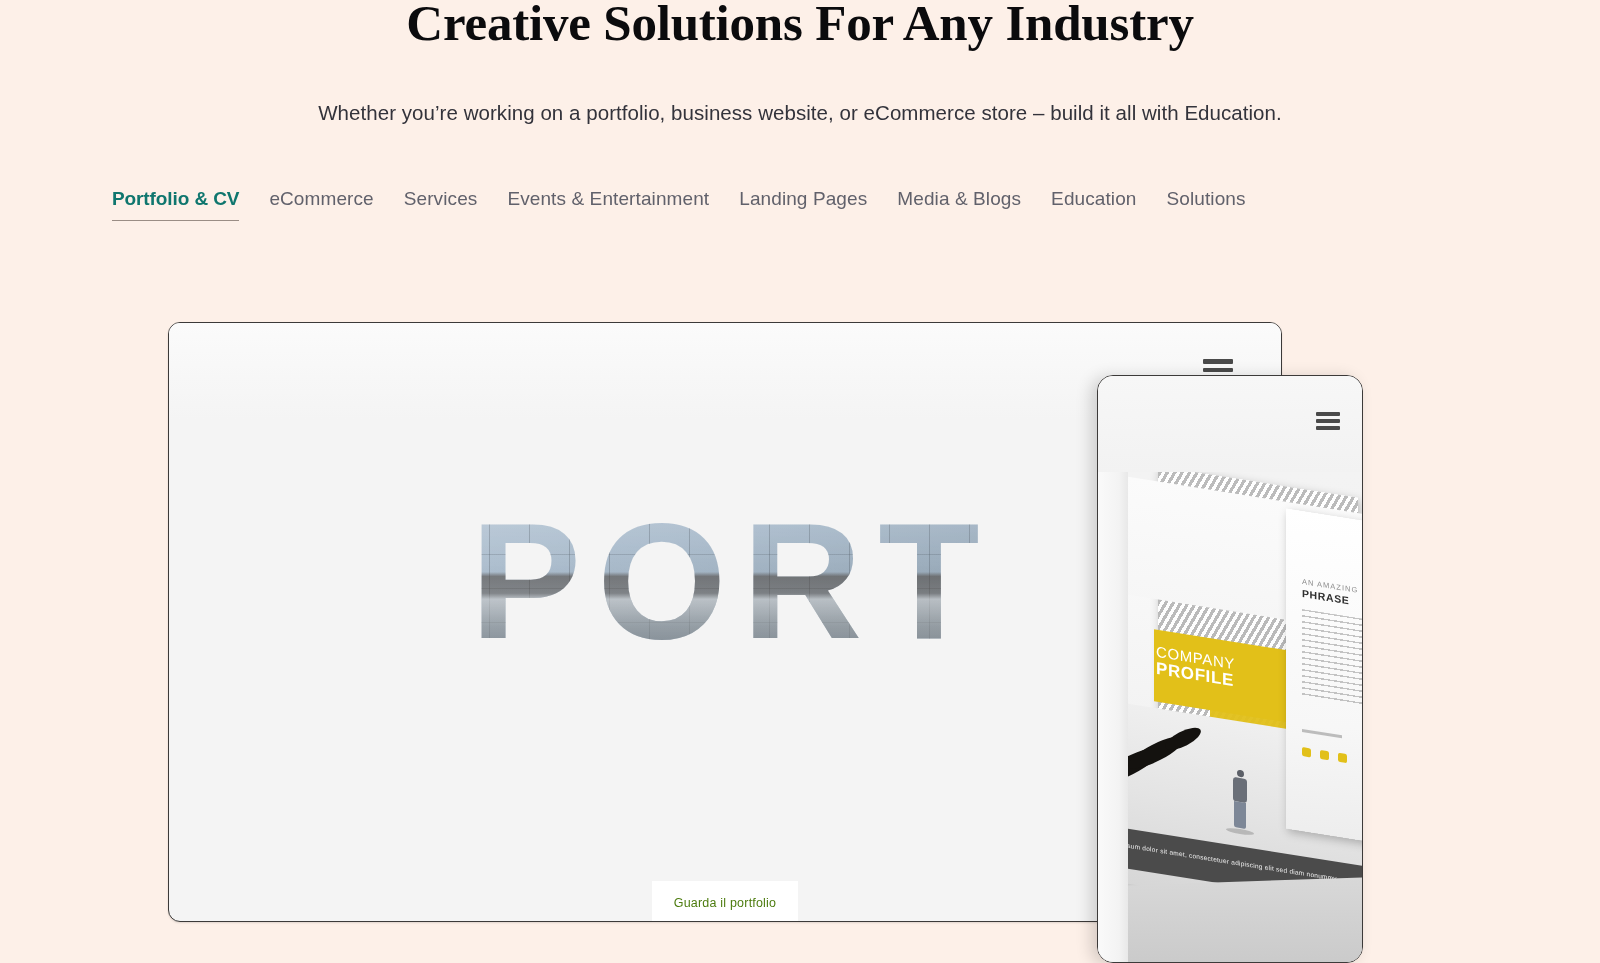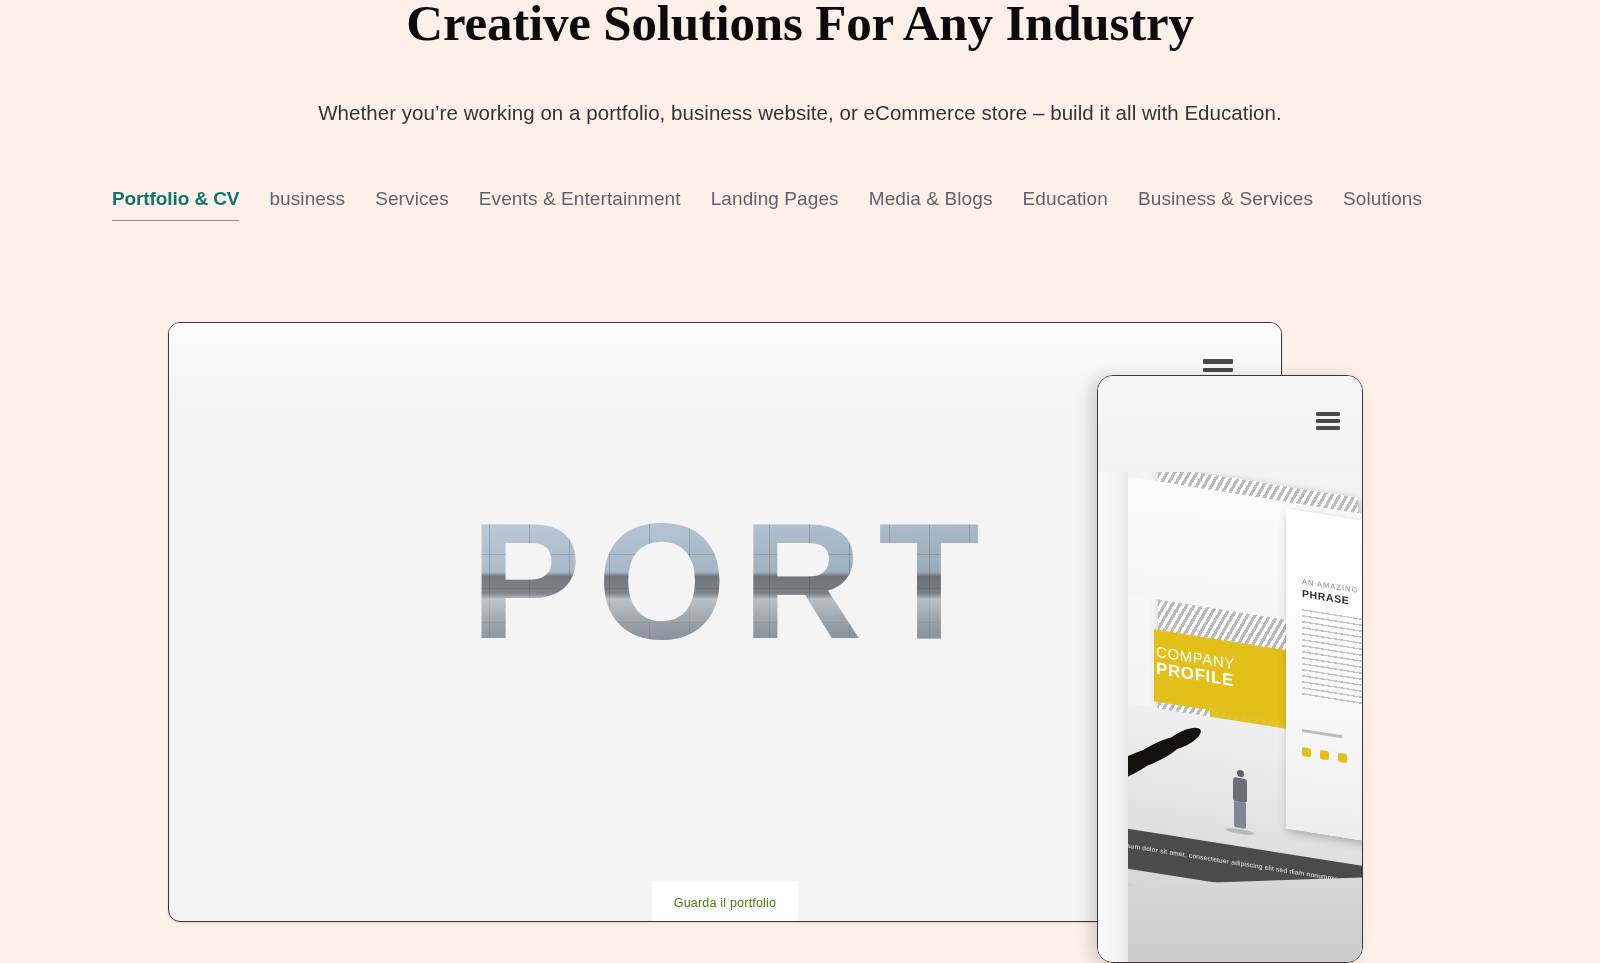--- a/index.html
+++ b/index.html
@@ -410,27 +410,26 @@
 
 <div id="page">
 
   <div class="hero-head">
     <h1 class="hero-title">Creative Solutions For Any Industry</h1>
     <p class="hero-sub">Whether you’re working on a portfolio, business website, or eCommerce store – build it all with Education.</p>
   </div>
 
   <nav class="tabs">
     <div class="tab active">Portfolio &amp; CV</div>
-    <div class="tab">business</div>
+    <div class="tab">eCommerce</div>
     <div class="tab">Services</div>
     <div class="tab">Events &amp; Entertainment</div>
     <div class="tab">Landing Pages</div>
     <div class="tab">Media &amp; Blogs</div>
     <div class="tab">Education</div>
-    <div class="tab">Business &amp; Services</div>
     <div class="tab">Solutions</div>
   </nav>
 
   <div class="desktop-frame">
     <div class="desktop-topbar"></div>
 
     <div class="hamburger desktop-hamburger">
       <i></i>
       <i></i>
       <i></i>

